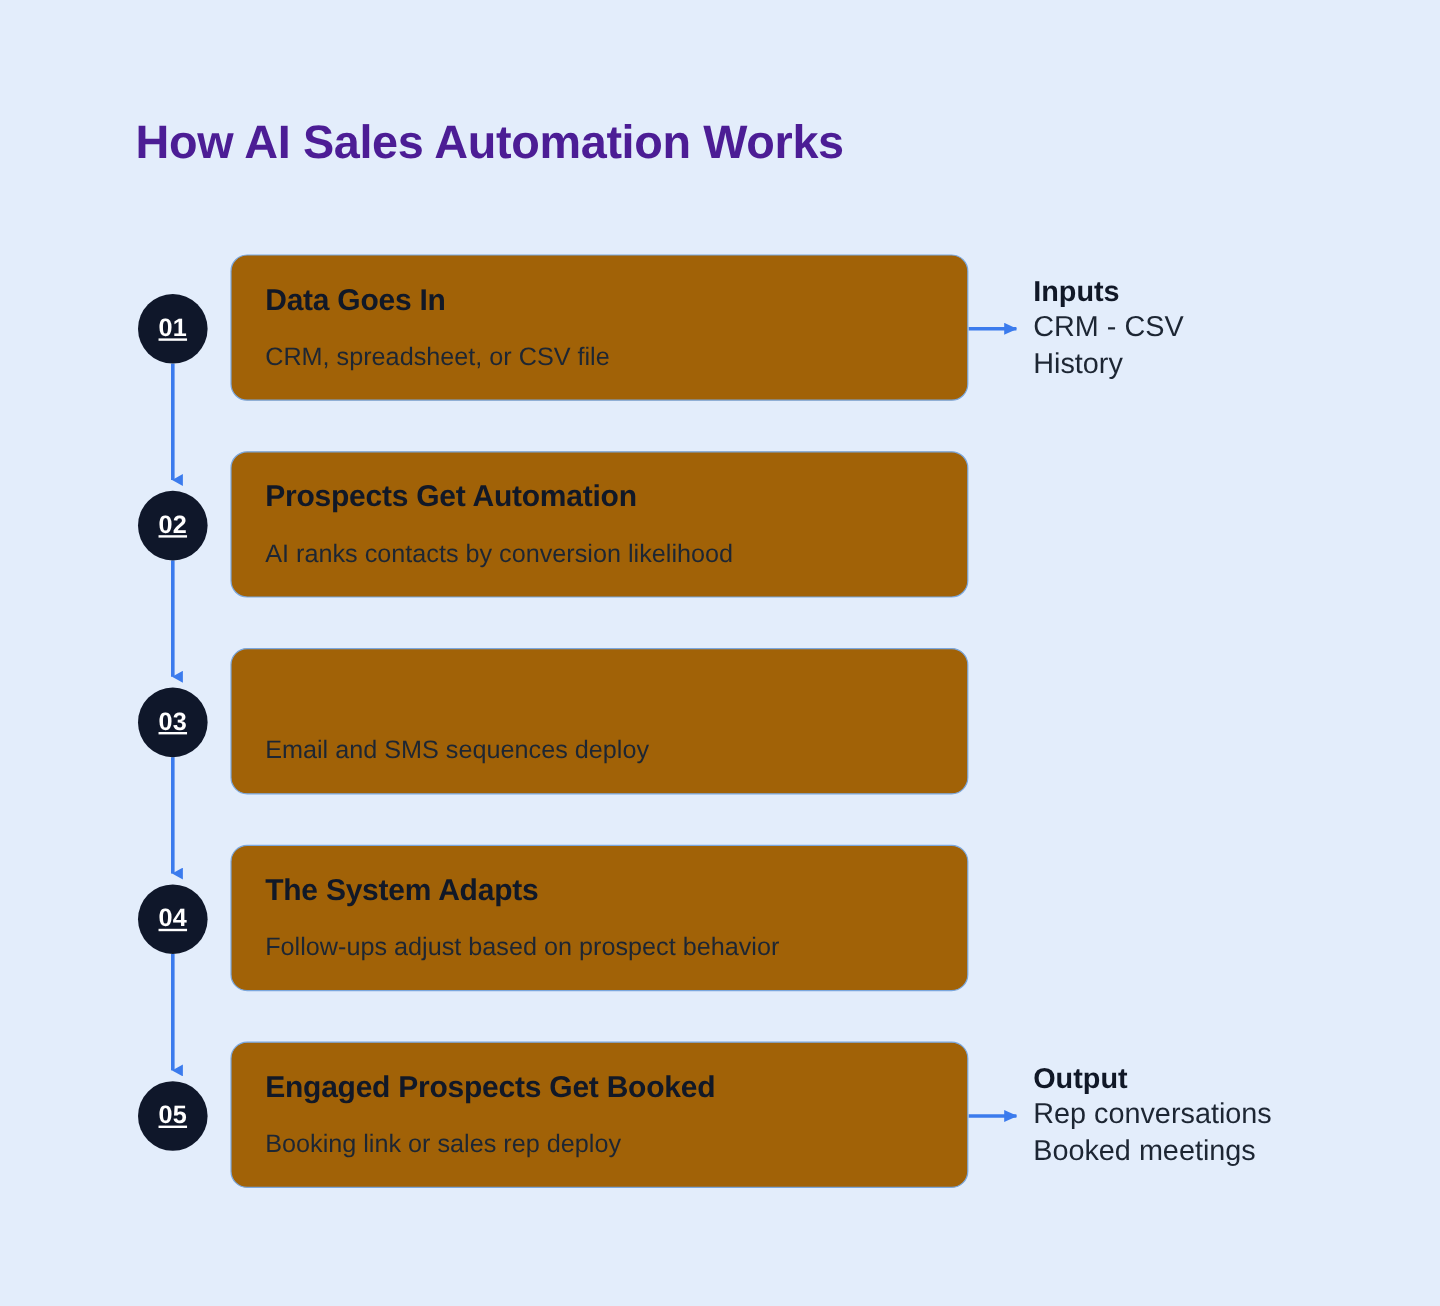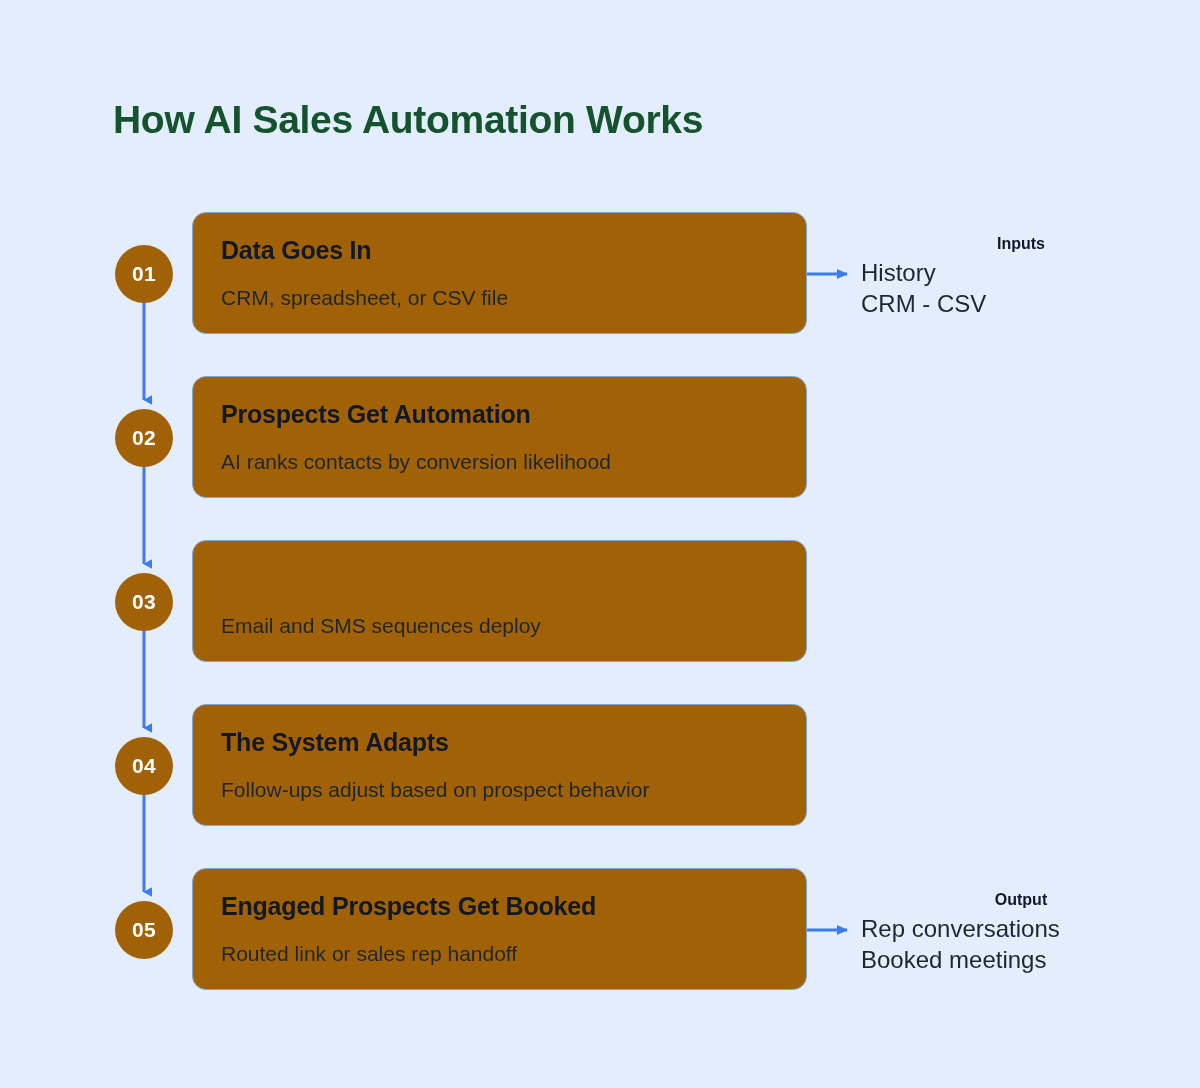--- a/index.html
+++ b/index.html
@@ -24,21 +24,21 @@
 
   
   .page-title {
     position: absolute;
     left: 113px;
     top: 96px;
     font-size: 39px;
     line-height: 48px;
     font-weight: 700;
     letter-spacing: -0.3px;
-    color: #14532d;
+    color: #4c1d95;
     white-space: nowrap;
   }
 
   
   .flow-rail {
     position: absolute;
     left: 0;
     top: 0;
     width: 1200px;
     height: 1088px;
@@ -58,29 +58,30 @@
   .step-row[data-step="4"] { top: 704px; }
   .step-row[data-step="5"] { top: 868px; }
 
   .step-badge {
     position: absolute;
     left: 115px;
     top: 33px;
     width: 58px;
     height: 58px;
     border-radius: 50%;
-    background: #a16207;
+    background: #0f172a;
     color: #ffffff;
     font-size: 21px;
     font-weight: 700;
     letter-spacing: 0.2px;
     display: flex;
     align-items: center;
     justify-content: center;
     z-index: 3;
+    text-decoration: underline;
   }
 
   .step-card {
     position: absolute;
     left: 192px;
     top: 0;
     width: 615px;
     height: 122px;
     box-sizing: border-box;
     background: #a16207;
@@ -114,26 +115,25 @@
   
   .side-note {
     position: absolute;
     left: 861px;
     width: 320px;
   }
   .side-note[data-pos="inputs"]  { top: 231px; }
   .side-note[data-pos="output"]  { top: 887px; }
 
   .side-note-title {
-    font-size: 16px;
+    font-size: 24px;
     line-height: 26px;
     font-weight: 700;
     color: #111827;
     white-space: nowrap;
-    text-align: center;
   }
   .side-note-line {
     font-size: 24px;
     line-height: 31px;
     font-weight: 400;
     color: #1d2633;
     white-space: nowrap;
   }
 
   .side-arrow {
@@ -207,37 +207,37 @@
     <div class="step-card">
       <div class="step-title">The System Adapts</div>
       <div class="step-desc">Follow-ups adjust based on prospect behavior</div>
     </div>
   </div>
 
   <div class="step-row" data-step="5">
     <div class="step-badge">05</div>
     <div class="step-card">
       <div class="step-title">Engaged Prospects Get Booked</div>
-      <div class="step-desc">Routed link or sales rep handoff</div>
+      <div class="step-desc">Booking link or sales rep deploy</div>
     </div>
   </div>
 
   <svg class="side-arrow" data-pos="inputs" width="52" height="14" viewBox="0 0 52 14" aria-hidden="true">
     <line x1="0" y1="7" x2="40" y2="7" stroke="#3b7bed" stroke-width="3" marker-end="url(#arrowRightSide)"></line>
     <defs>
       <marker id="arrowRightSide" markerWidth="11" markerHeight="10" refX="10.2" refY="5" orient="auto" markerUnits="userSpaceOnUse">
         <path d="M0,0 L11,5 L0,10 Z" fill="#3b7bed"></path>
       </marker>
     </defs>
   </svg>
 
   <div class="side-note" data-pos="inputs">
     <div class="side-note-title">Inputs</div>
+    <div class="side-note-line">CRM - CSV</div>
     <div class="side-note-line">History</div>
-    <div class="side-note-line">CRM - CSV</div>
   </div>
 
   <svg class="side-arrow" data-pos="output" width="52" height="14" viewBox="0 0 52 14" aria-hidden="true">
     <line x1="0" y1="7" x2="40" y2="7" stroke="#3b7bed" stroke-width="3" marker-end="url(#arrowRightSide2)"></line>
     <defs>
       <marker id="arrowRightSide2" markerWidth="11" markerHeight="10" refX="10.2" refY="5" orient="auto" markerUnits="userSpaceOnUse">
         <path d="M0,0 L11,5 L0,10 Z" fill="#3b7bed"></path>
       </marker>
     </defs>
   </svg>

